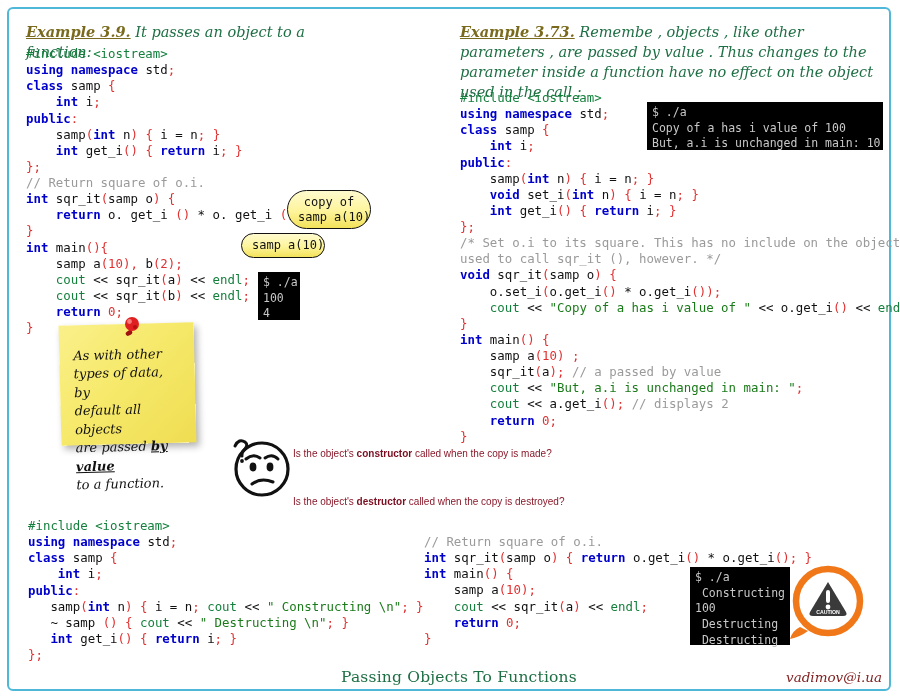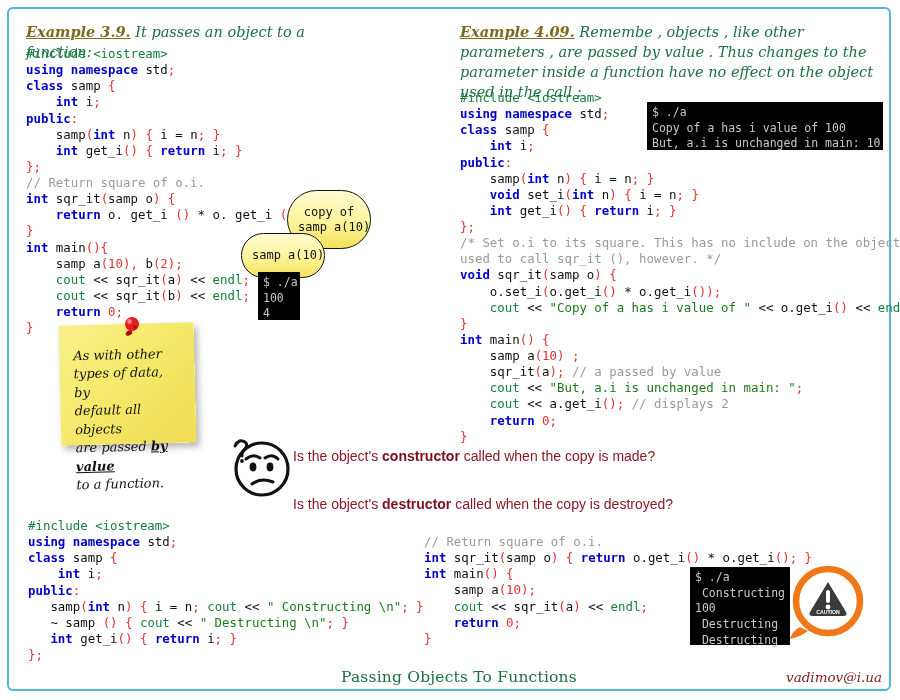--- a/index.html
+++ b/index.html
@@ -48,39 +48,39 @@
     font-family:"DejaVu Sans Mono","Liberation Mono",monospace;
     font-size:11.5px;line-height:1.36;white-space:pre;
     padding:3px 5px;box-sizing:border-box;
   }
   
   .pill{
     border:1.6px solid #111;border-radius:999px;
     background:linear-gradient(180deg,#FFFBCF 0%,#FDF49B 55%,#F3E25A 100%);
     font-family:"DejaVu Sans Mono","Liberation Mono",monospace;
     font-size:12px;line-height:1.22;text-align:center;color:#111;
-    padding:14px 10px;box-sizing:border-box;white-space:pre;
+    padding:4px 10px;box-sizing:border-box;white-space:pre;
   }
   
   .sticky{
     position:absolute;
     background:linear-gradient(135deg,#FAF08A 0%,#F6E96B 45%,#EFDD52 100%);
     box-shadow:3px 4px 7px rgba(0,0,0,.30);
     transform:rotate(-1.4deg);
   }
   .sticky-text{
     font-family:"DejaVu Serif","Liberation Serif",serif;
     font-style:italic;font-size:13px;line-height:1.42;color:#111;
     padding:22px 14px 10px 14px;
   }
   .sticky-text b{text-decoration:underline;}
   
   .q-text{
     font-family:"Liberation Sans",sans-serif;
-    font-size:14px;color:#8A1A2A;line-height:1.2;
+    font-size:10px;color:#8A1A2A;line-height:1.2;
   }
   .q-text b{color:#7A0E20;}
   
   .footer-title{
     font-family:"DejaVu Serif","Liberation Serif",serif;
     font-size:15.5px;color:#1F6F45;letter-spacing:.2px;margin-left:8px;
   }
   .footer-mail{
     font-family:"DejaVu Serif","Liberation Serif",serif;
     font-style:italic;font-size:13.5px;color:#7f1d1d;
@@ -134,21 +134,21 @@
   </div>
 </div>
 <svg class="abs" style="left:115px;top:313px;" width="30" height="30" viewBox="0 0 30 30">
   <ellipse cx="14" cy="20" rx="3.5" ry="2.4" fill="#A01010" transform="rotate(-30 14 20)"></ellipse>
   <circle cx="17" cy="11" r="7" fill="#E02020"></circle>
   <circle cx="14.5" cy="8.5" r="2.4" fill="#FF8A8A" opacity="0.85"></circle>
   <circle cx="20" cy="14" r="2" fill="#8C0000" opacity="0.5"></circle>
 </svg>
 
 <div class="abs prose" style="left:460px;top:22px;width:420px;">
-  <span class="lead">Example 4.09.</span><span> Remembe , objects , like other parameters , are passed by value . Thus changes to the parameter inside a function have no effect on the object used in the call :</span>
+  <span class="lead">Example 3.73.</span><span> Remembe , objects , like other parameters , are passed by value . Thus changes to the parameter inside a function have no effect on the object used in the call :</span>
 </div>
 
 <div class="abs code" style="left:460px;top:90px;"><span class="pre">#include &lt;iostream&gt;</span>
 <span class="k">using</span> <span class="k">namespace</span> <span class="id">std</span><span class="br">;</span>
 <span class="k">class</span> <span class="id">samp</span> <span class="br">{</span>
     <span class="k">int</span> <span class="id">i</span><span class="br">;</span>
 <span class="k">public</span><span class="br">:</span>
     <span class="id">samp</span><span class="br">(</span><span class="k">int</span> <span class="id">n</span><span class="br">)</span> <span class="br">{</span> <span class="id">i</span> <span class="op">=</span> <span class="id">n</span><span class="br">;</span> <span class="br">}</span>
     <span class="k">void</span> <span class="id">set_i</span><span class="br">(</span><span class="k">int</span> <span class="id">n</span><span class="br">)</span> <span class="br">{</span> <span class="id">i</span> <span class="op">=</span> <span class="id">n</span><span class="br">;</span> <span class="br">}</span>
     <span class="k">int</span> <span class="id">get_i</span><span class="br">()</span> <span class="br">{</span> <span class="k">return</span> <span class="id">i</span><span class="br">;</span> <span class="br">}</span>

